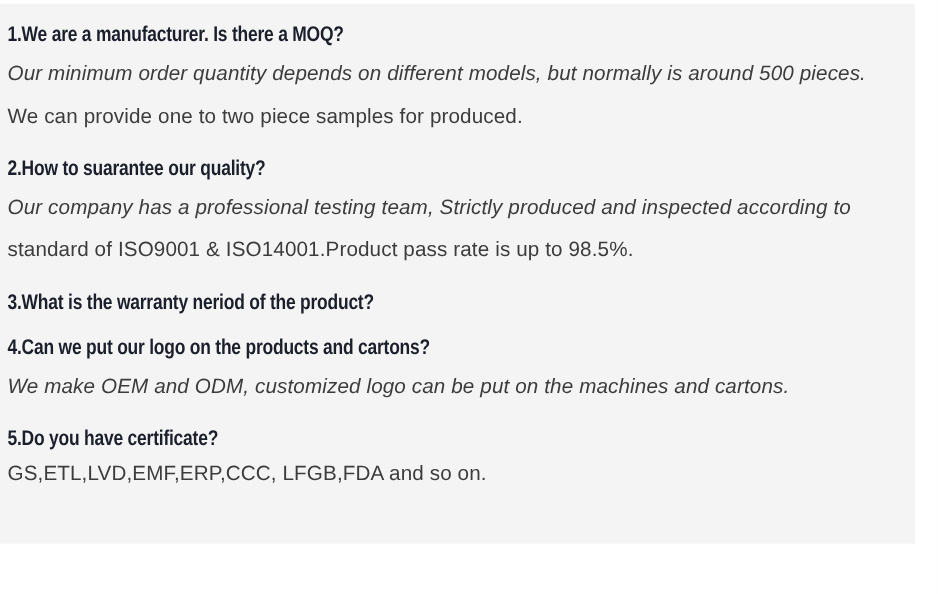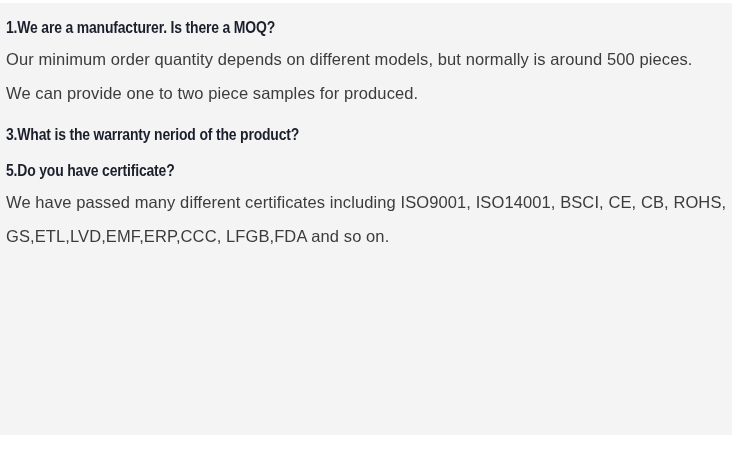--- a/index.html
+++ b/index.html
@@ -51,21 +51,21 @@
     line-height: 34px;
     color: #3c3c3c;
     letter-spacing: 0.1px;
     white-space: nowrap;
     margin: 0;
     padding: 0;
   }
 
   .block-gap-1 { margin-top: 7px; }
   .block-gap   { margin-top: 13px; }
-  .q-to-a      { margin-top: 3px; }
+  .q-to-a      { margin-top: 3px; font-style: italic; }
 
   .bottom-strip {
     position: absolute;
     left: 0;
     top: 435px;
     width: 750px;
     height: 40px;
     background: #ffffff;
   }
 </style>
@@ -73,27 +73,35 @@
 <body>
 
 <div class="faq-panel">
 
   <div class="faq-block block-gap-1">
     <div class="faq-question">1.We are a manufacturer. Is there a MOQ?</div>
     <div class="faq-answer q-to-a">Our minimum order quantity depends on different models, but normally is around 500 pieces.</div>
     <div class="faq-answer">We can provide one to two piece samples for produced.</div>
   </div>
 
+  <div class="faq-block block-gap">
+    <div class="faq-question">2.How to suarantee our quality?</div>
+    <div class="faq-answer q-to-a">Our company has a professional testing team, Strictly produced and inspected according to</div>
+    <div class="faq-answer">standard of ISO9001 &amp; ISO14001.Product pass rate is up to 98.5%.</div>
+  </div>
 
   <div class="faq-block block-gap">
     <div class="faq-question">3.What is the warranty neriod of the product?</div>
   </div>
 
+  <div class="faq-block block-gap">
+    <div class="faq-question">4.Can we put our logo on the products and cartons?</div>
+    <div class="faq-answer q-to-a">We make OEM and ODM, customized logo can be put on the machines and cartons.</div>
+  </div>
 
   <div class="faq-block block-gap">
     <div class="faq-question">5.Do you have certificate?</div>
-    <div class="faq-answer q-to-a">We have passed many different certificates including ISO9001, ISO14001, BSCI, CE, CB, ROHS,</div>
     <div class="faq-answer">GS,ETL,LVD,EMF,ERP,CCC, LFGB,FDA and so on.</div>
   </div>
 
 </div>
 
 <div class="bottom-strip"></div>
 
 </body></html>

